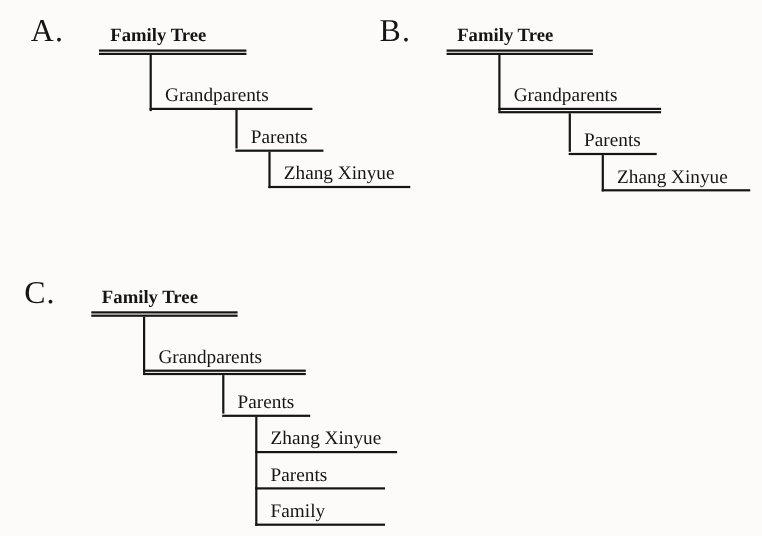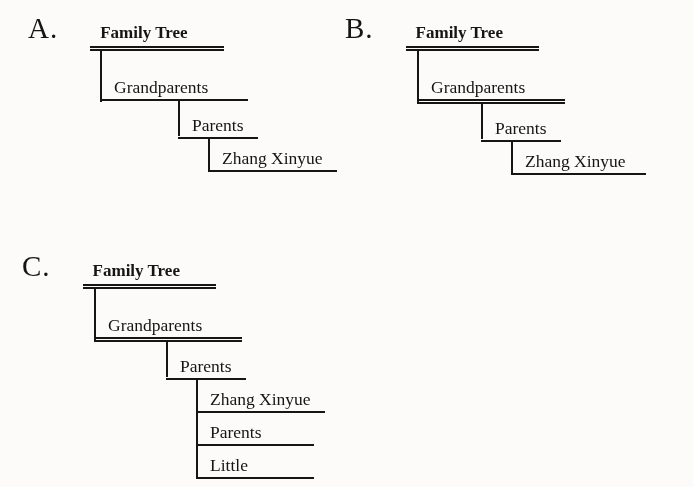--- a/index.html
+++ b/index.html
@@ -28,21 +28,21 @@
     white-space:nowrap;
   }
   .branch { position:relative; }
   .branch::before {
     content:"";
     position:absolute;
     left:0; top:0;
     width:2px;
     background:#151515;
   }
-  .b1 { margin-left:72px; }
+  .b1 { margin-left:108px; }
   .b1::before { height:51px; }
   .b2 { margin-left:72px; }
   .tree-a .b2 { margin-left:78px; }
   .tree-b .b2 { margin-left:64px; }
   .b2::before { height:35px; }
   .b3 { margin-left:30px; }
   .b3::before { height:100%; }
   .node {
     width:fit-content;
     border-bottom:2px solid #151515;
@@ -100,17 +100,17 @@
     <span class="letter">C.</span>
     <span class="title">Family Tree</span>
   </div>
   <div class="branch b1">
     <div class="node lvl1">Grandparents</div>
     <div class="branch b2">
       <div class="node lvl2">Parents</div>
       <div class="branch b3">
         <div class="node child">Zhang Xinyue</div>
         <div class="node child">Parents</div>
-        <div class="node child">Little</div>
+        <div class="node child">Family</div>
       </div>
     </div>
   </div>
 </div>
 
 </body></html>

